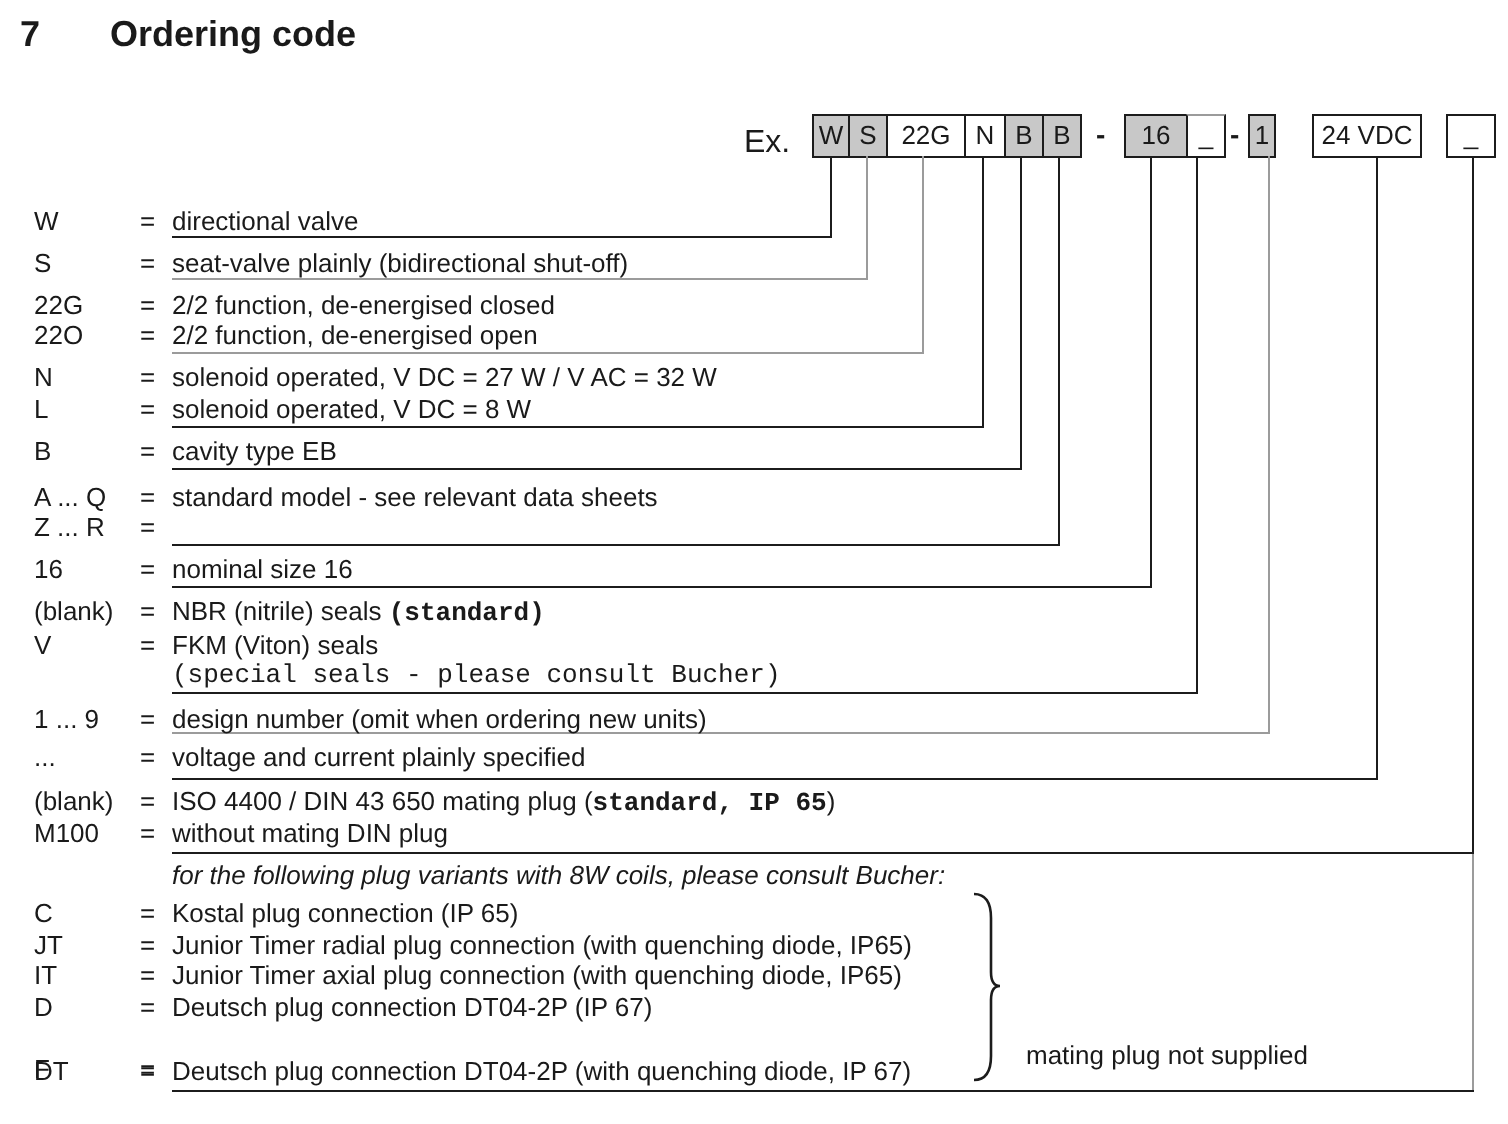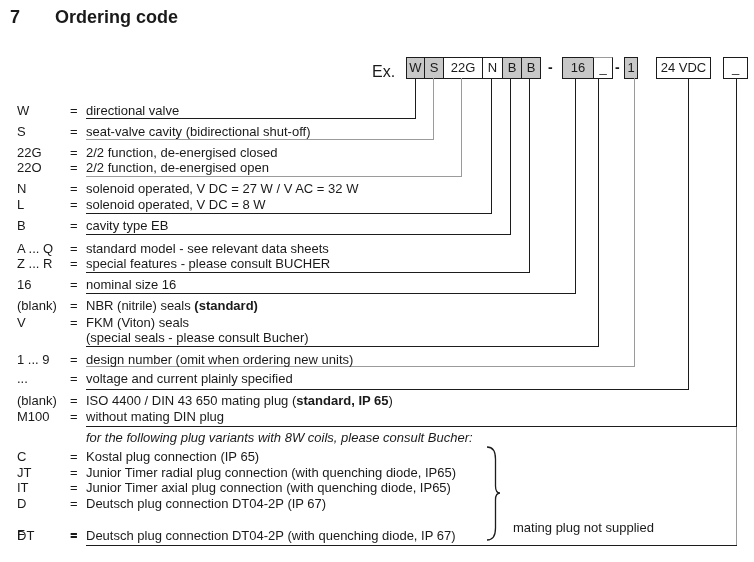--- a/index.html
+++ b/index.html
@@ -21,21 +21,21 @@
   .hline{position:absolute;height:1px;background:#1c1c1c;}
   .grayline{background:#9b9b9b;}
   .row{position:absolute;left:0;width:754px;height:15px;font-size:13px;line-height:14px;}
   .row .lab{position:absolute;left:17px;white-space:nowrap;}
   .row .eq{position:absolute;left:70px;}
   .row .desc{position:absolute;left:86px;white-space:nowrap;}
   .row.cont .desc{left:86px;}
   .row.it .desc{font-style:italic;}
   .brace{position:absolute;left:485px;top:446px;}
   .brace-label{position:absolute;left:513px;top:479px;font-size:13px;white-space:nowrap;margin-top:41px;}
-  b{font-weight:bold;}
+  b{font-weight:bold;font-family:Liberation Mono, monospace;}
 </style>
 </head>
 <body>
 
 <div class="page">
 
   <div class="title-num">7</div>
   <div class="title-text">Ordering code</div>
 
   <div class="ex-label">Ex.</div>
@@ -81,21 +81,21 @@
   <div class="hline" style="left:86px;top:545px;width:651px;"></div>
 
   <div class="row" style="top:104px;">
     <span class="lab">W</span>
       <span class="eq">=</span>
       <span class="desc">directional valve</span>
   </div>
   <div class="row" style="top:125px;">
     <span class="lab">S</span>
       <span class="eq">=</span>
-      <span class="desc">seat-valve cavity (bidirectional shut-off)</span>
+      <span class="desc">seat-valve plainly (bidirectional shut-off)</span>
   </div>
   <div class="row" style="top:146px;">
     <span class="lab">22G</span>
       <span class="eq">=</span>
       <span class="desc">2/2 function, de-energised closed</span>
   </div>
   <div class="row" style="top:161px;">
     <span class="lab">22O</span>
       <span class="eq">=</span>
       <span class="desc">2/2 function, de-energised open</span>
@@ -116,38 +116,37 @@
       <span class="desc">cavity type EB</span>
   </div>
   <div class="row" style="top:242px;">
     <span class="lab">A ... Q</span>
       <span class="eq">=</span>
       <span class="desc">standard model - see relevant data sheets</span>
   </div>
   <div class="row" style="top:257px;">
     <span class="lab">Z ... R</span>
       <span class="eq">=</span>
-      <span class="desc">special features - please consult BUCHER</span>
   </div>
   <div class="row" style="top:278px;">
     <span class="lab">16</span>
       <span class="eq">=</span>
       <span class="desc">nominal size 16</span>
   </div>
   <div class="row" style="top:299px;">
     <span class="lab">(blank)</span>
       <span class="eq">=</span>
       <span class="desc"><span>NBR (nitrile) seals  </span><b>(standard)</b><span></span></span>
   </div>
   <div class="row" style="top:316px;">
     <span class="lab">V</span>
       <span class="eq">=</span>
       <span class="desc">FKM (Viton) seals</span>
   </div>
-  <div class="row cont" style="top:331px;">
+  <div class="row cont" style="top:331px;font-family:Liberation Mono, monospace;">
     <span class="desc">(special seals - please consult Bucher)</span>
   </div>
   <div class="row" style="top:353px;">
     <span class="lab">1 ... 9</span>
       <span class="eq">=</span>
       <span class="desc">design number (omit when ordering new units)</span>
   </div>
   <div class="row" style="top:372px;">
     <span class="lab">...</span>
       <span class="eq">=</span>

